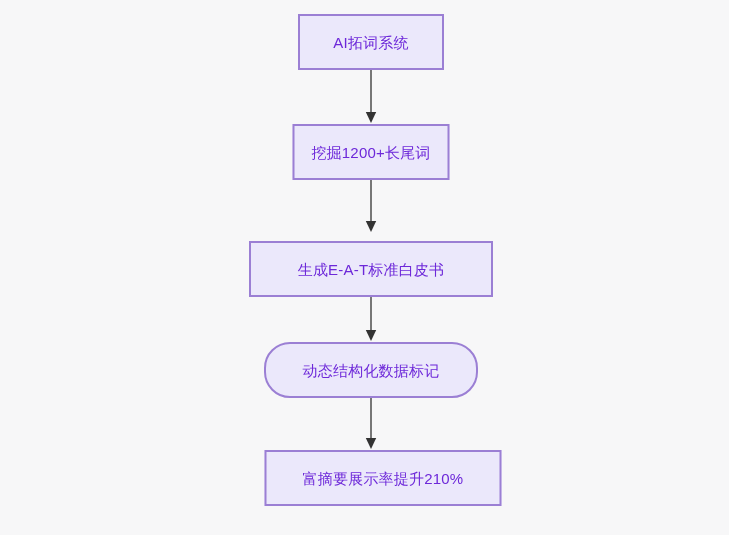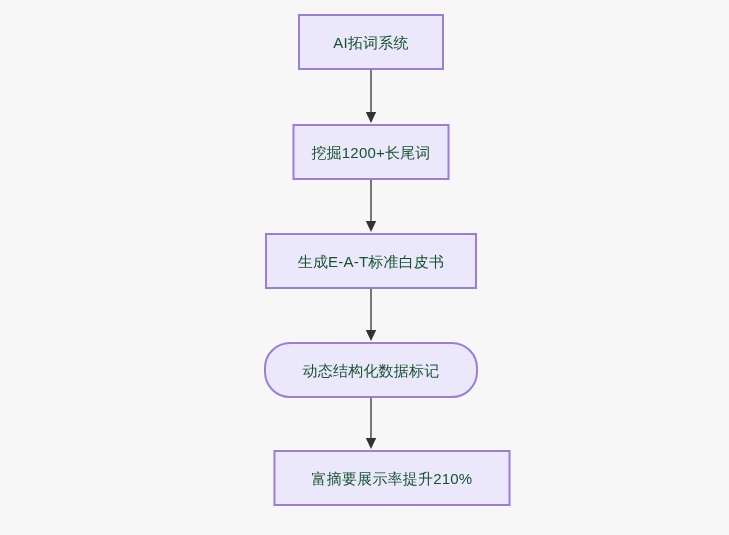--- a/index.html
+++ b/index.html
@@ -26,21 +26,21 @@
     border-radius: 0;
     display: flex;
     align-items: center;
     justify-content: center;
     height: 56px;
     transform: translateX(-50%);
   }
   .node-label {
     font-size: 15px;
     line-height: 1;
-    color: #14532d;
+    color: #6d28d9;
     letter-spacing: 0.2px;
     white-space: nowrap;
     text-align: center;
   }
   .edge {
     position: absolute;
     transform: translateX(-50%);
     width: 12px;
     display: block;
     pointer-events: none;
@@ -72,25 +72,25 @@
   </svg>
 
   <div class="node" style="left:371px; top:14px; width:146px;">
     <span class="node-label">AI拓词系统</span>
   </div>
 
   <div class="node" style="left:371px; top:124px; width:157px;">
     <span class="node-label">挖掘1200+长尾词</span>
   </div>
 
-  <div class="node" style="left:371px; top:233px; width:212px;">
+  <div class="node" style="left:371px; top:241px; width:244px;">
     <span class="node-label">生成E-A-T标准白皮书</span>
   </div>
 
   <div class="node" style="left:371px; top:342px; width:214px;border-radius:26px;">
     <span class="node-label">动态结构化数据标记</span>
   </div>
 
-  <div class="node" style="left:392px; top:450px; width:237px;">
+  <div class="node" style="left:383px; top:450px; width:237px;">
     <span class="node-label">富摘要展示率提升210%</span>
   </div>
 
 </div>
 
 </body></html>

